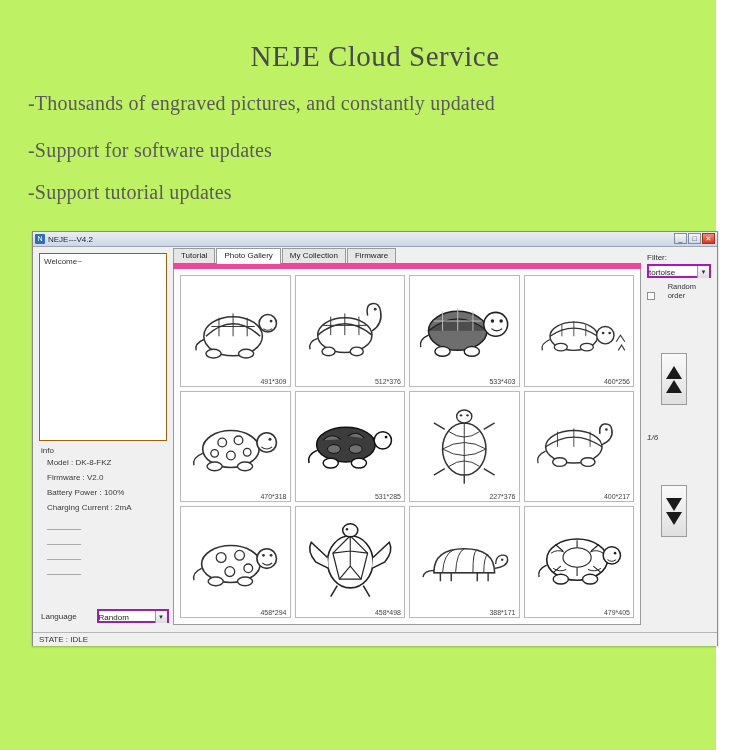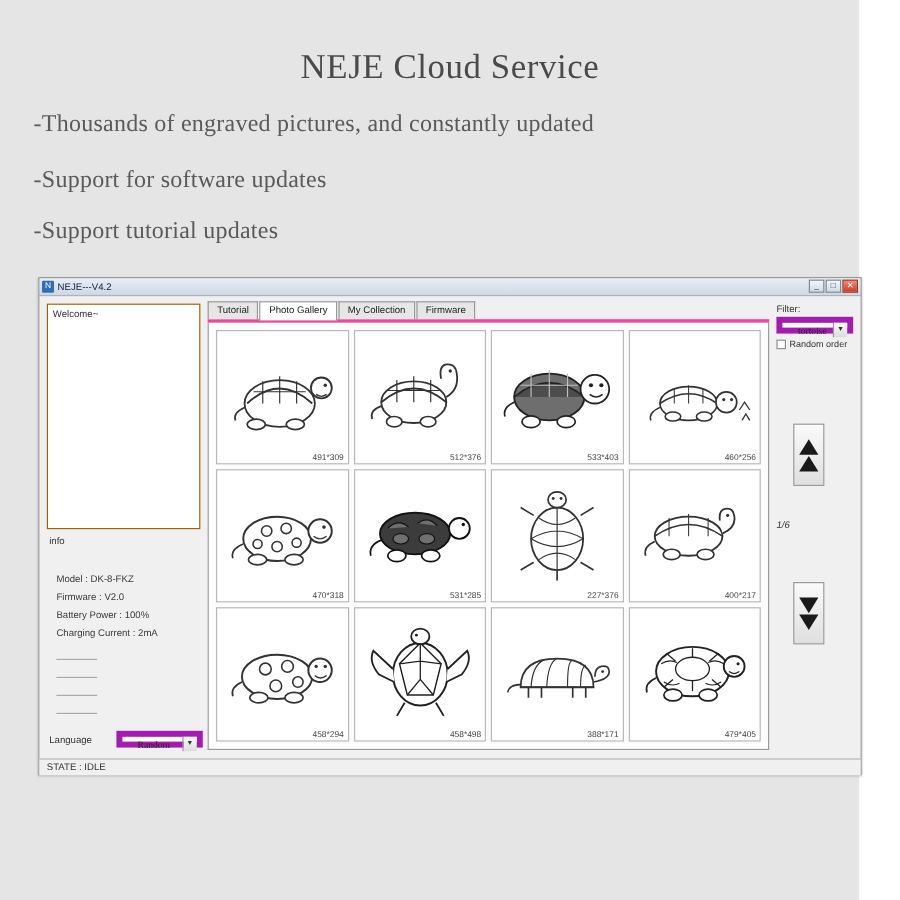--- a/index.html
+++ b/index.html
@@ -6,21 +6,21 @@
   html, body {
     margin: 0; padding: 0;
     width: 750px; height: 750px;
     background: #ffffff;
     font-family: "Liberation Sans", sans-serif;
     overflow: hidden;
   }
   #page {
     position: relative;
     width: 716px; height: 750px;
-    background: #e5e5e5;
+    background: #bef264;
   }
 
   
   .promo-title {
     position: absolute;
     top: 40px; left: 0; width: 750px;
     text-align: center;
     font-family: "Liberation Serif", serif;
     font-size: 29px;
     color: #4a4a4a;
@@ -112,21 +112,21 @@
     color: #333;
     padding: 3px 4px;
   }
   .info-label {
     margin-top: 5px;
     font-size: 8px;
     color: #333;
     padding-left: 2px;
   }
   .info-list {
-    margin-top: 20px;
+    margin-top: 0;
     padding-left: 8px;
   }
   .info-row {
     font-size: 8px;
     color: #3a3a3a;
     height: 15px;
     line-height: 15px;
     white-space: nowrap;
   }
   .info-rule {
@@ -138,27 +138,26 @@
     position: absolute;
     left: 2px; bottom: 2px;
     display: flex;
     align-items: center;
     gap: 20px;
   }
   .lang-label { font-size: 8px; color: #333; }
   .combo {
     position: relative;
     background: #fff;
-    border: 5px solid #a21caf;
+    border: 2px solid #a21caf;
     height: 14px;
     font-size: 8px;
     color: #222;
     line-height: 13px;
-    padding: 0 14px 0 13px;
-    font-family: Liberation Serif, serif;
+    padding: 0 14px 0 0;
   }
   .combo .arrow {
     position: absolute;
     right: 0; top: 0;
     width: 12px; height: 12px;
     background: linear-gradient(to bottom,#fbfbfb,#dcdcdc);
     border-left: 1px solid #9a9a9a;
     text-align: center;
     font-size: 6px;
     line-height: 12px;
@@ -169,21 +168,21 @@
   
   .main-area {
     position: absolute;
     left: 140px; top: 6px;
     width: 468px; height: 372px;
   }
   .tabstrip {
     display: flex;
     align-items: flex-end;
     height: 16px;
-    border-bottom: 3px solid #ec4899;
+    border-bottom: 6px solid #ec4899;
   }
   .tab {
     font-size: 8px;
     color: #222;
     border: 1px solid #9b9b9b;
     border-bottom: none;
     background: #e6e6e6;
     padding: 2px 7px 2px 7px;
     margin-right: 1px;
     line-height: 10px;
@@ -223,21 +222,21 @@
   
   .right-panel {
     position: absolute;
     left: 614px; top: 6px;
     width: 66px; height: 372px;
   }
   .filter-label { font-size: 8px; color: #333; margin-bottom: 2px; }
   .filter-combo { width: 64px; }
   .chk-row {
     margin-top: 4px;
-    display: flex; align-items: center; gap: 3px;
+    display: flex; align-items: flex-end; gap: 13px;
     font-size: 7.5px; color: #333;
   }
   .chk {
     width: 8px; height: 8px;
     border: 1px solid #8f8f8f;
     background: #fff;
   }
   .navbtn {
     position: absolute;
     left: 14px;

